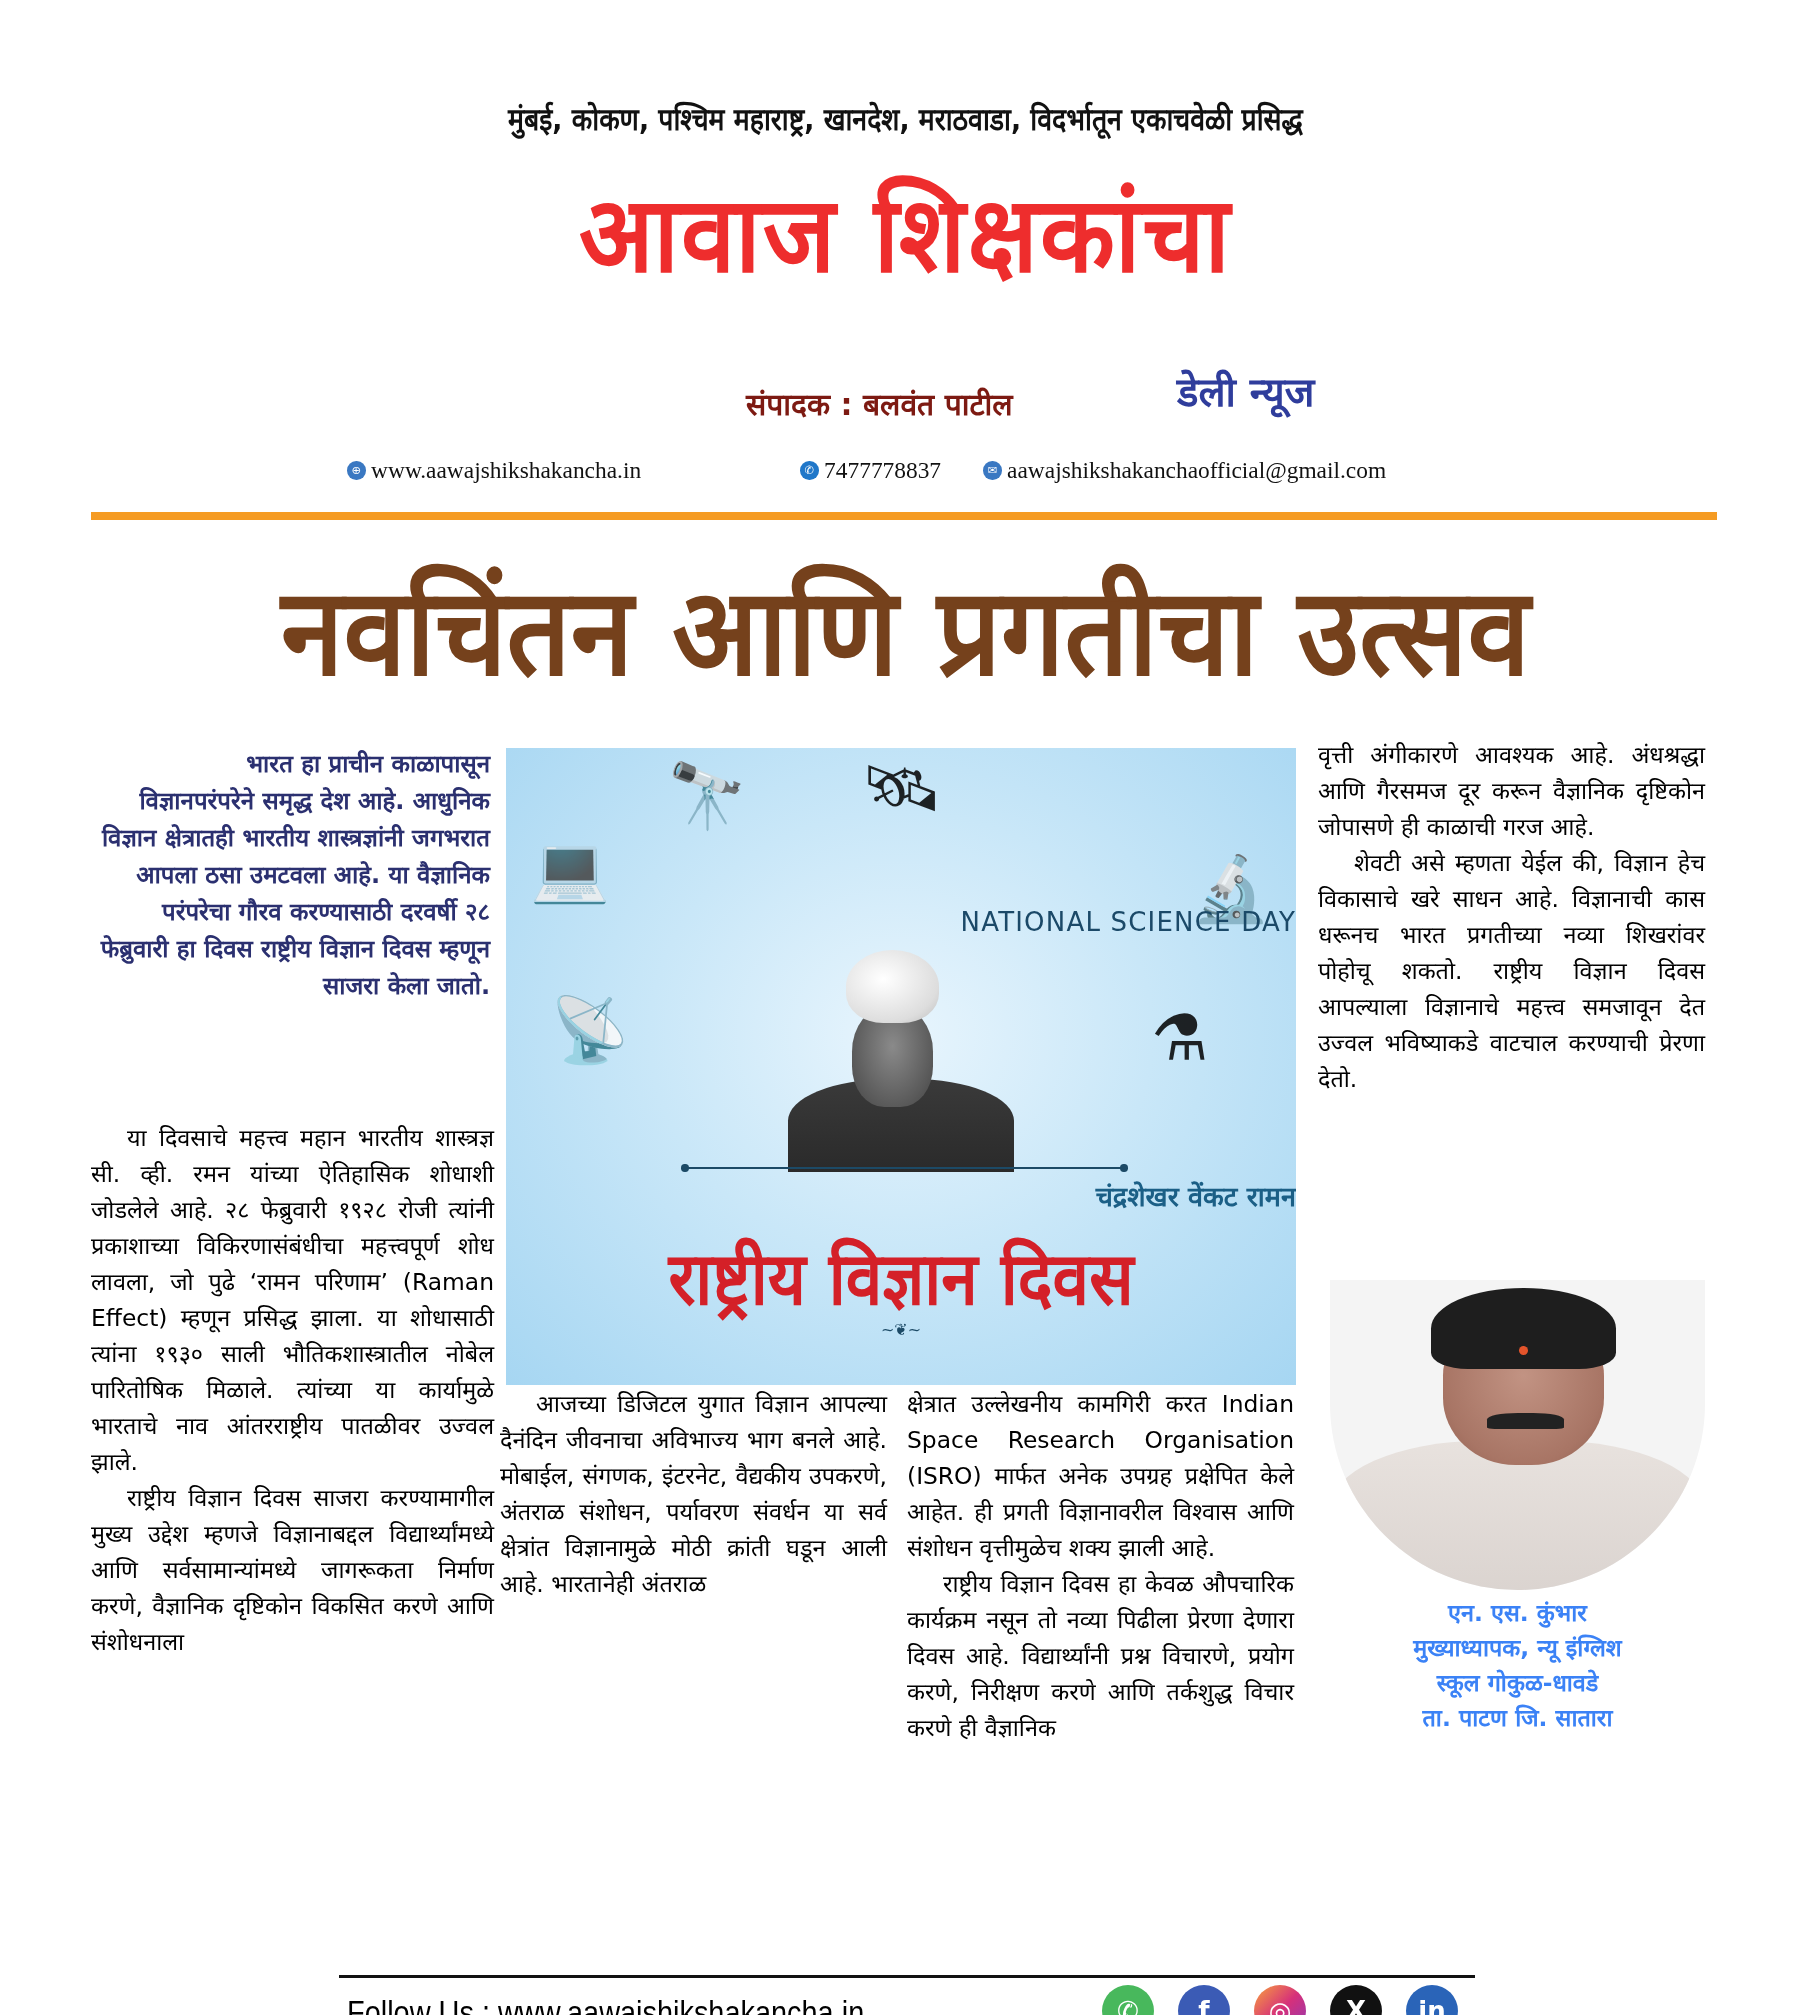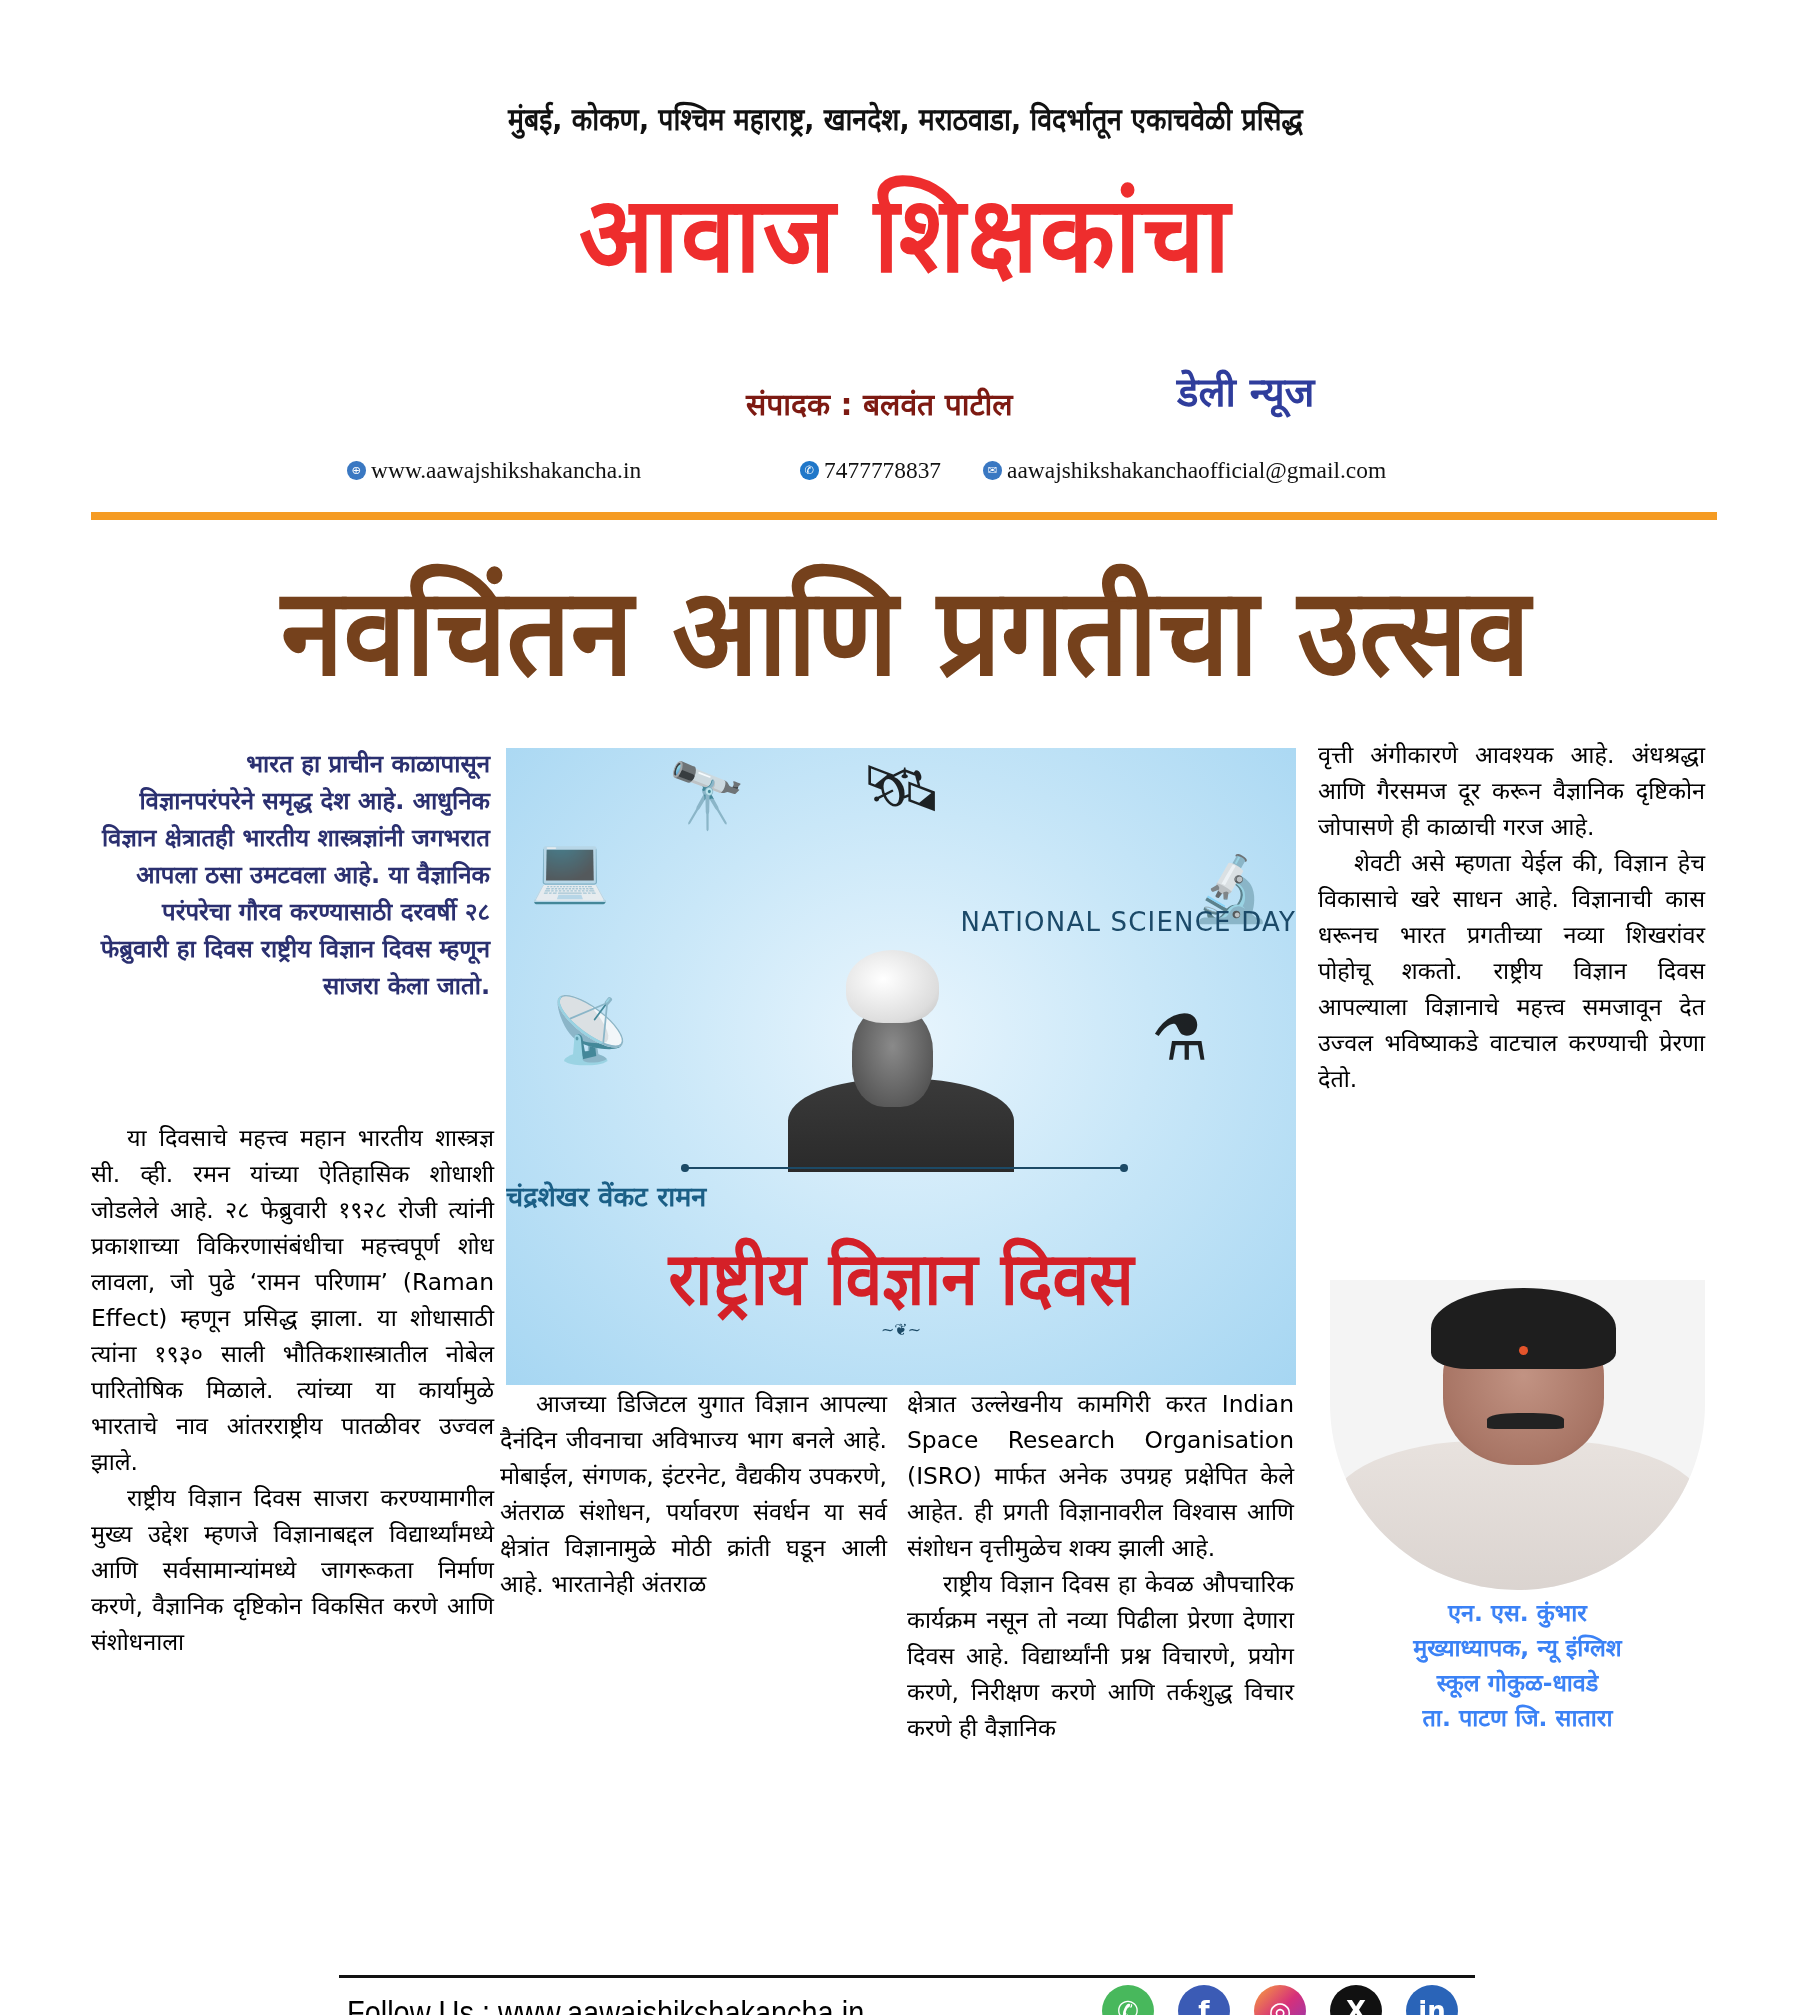--- a/index.html
+++ b/index.html
@@ -86,21 +86,21 @@
       background: linear-gradient(#3a3a3a, #2a2a2a);
     }
     .img-line {
       position: absolute; left: 177px; top: 419px; width: 443px; height: 1.6px; background: #1c4a66;
     }
     .img-line::before, .img-line::after {
       content: ""; position: absolute; top: -2.8px; width: 7.3px; height: 7.3px; border-radius: 50%; background: #1c4a66;
     }
     .img-line::before { left: -1.6px; } .img-line::after { right: -1.6px; }
     .raman-name {
-      position: absolute; left: 0; width: 100%; top: 429px; text-align: left;
+      position: absolute; left: 0; width: 100%; top: 429px; text-align: right;
       font-family: "DejaVu Sans", sans-serif; font-weight: bold; font-size: 27px; color: #1b5f86;
     }
     .rvd-title {
       position: absolute; left: 0; width: 100%; top: 478px; text-align: center;
       font-family: "DejaVu Sans", sans-serif; font-weight: bold; font-size: 73px; color: #d42028;
       transform: scaleX(0.9); transform-origin: center;
     }
     .ornament {
       position: absolute; left: 250px; top: 576px; width: 290px; height: 12px; text-align: center;
       font-size: 16px; color: #1c4a66; line-height: 12px;

